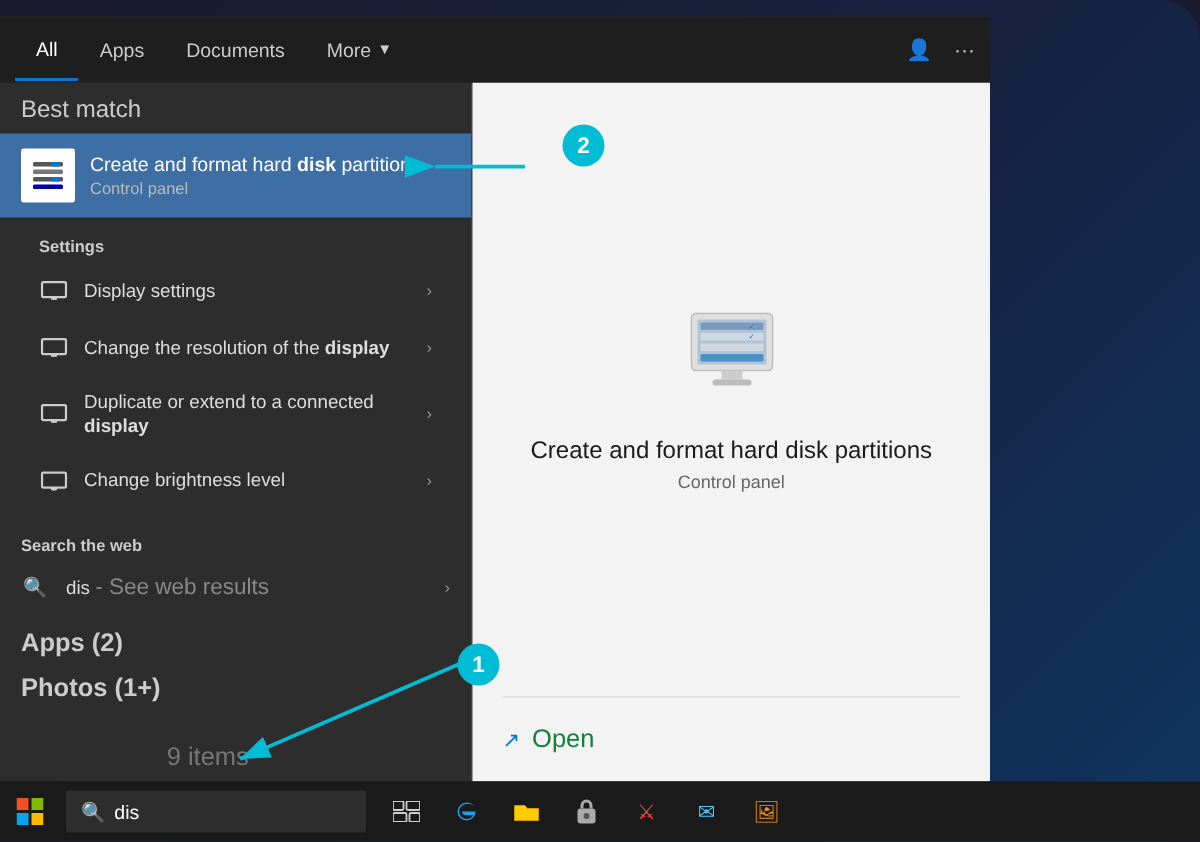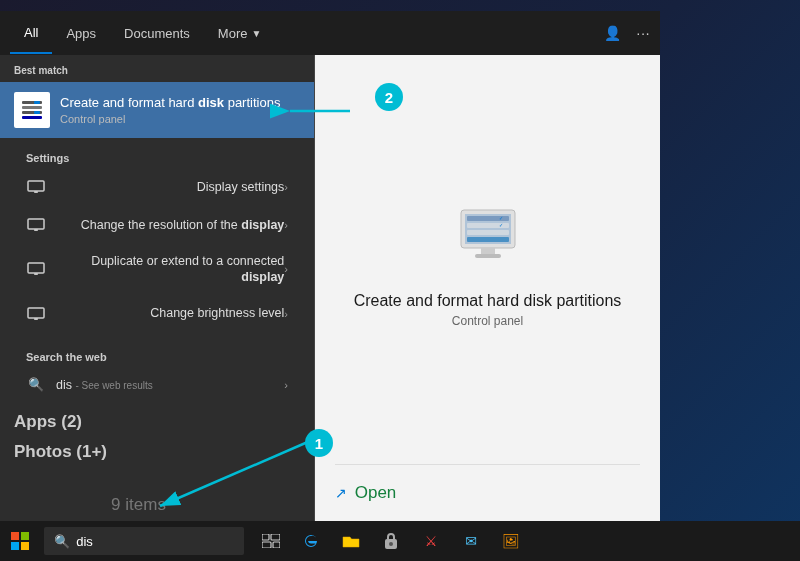--- a/index.html
+++ b/index.html
@@ -11,20 +11,21 @@
       background: #1a1a2e;
       position: relative;
     }
 
     
     .desktop {
       width: 100%;
       height: 100%;
       background: linear-gradient(135deg, #1a1a2e 0%, #16213e 50%, #0f3460 100%);
       position: relative;
+      border-radius: 26px;
     }
 
     
     .start-menu {
       position: absolute;
       bottom: 40px;
       left: 0;
       width: 660px;
       height: 510px;
       background: #2d2d2d;
@@ -81,22 +82,22 @@
       width: 315px;
       background: #2d2d2d;
       border-right: 1px solid #444;
       flex-shrink: 0;
       overflow-y: auto;
     }
 
     
     .section-label {
       color: #ccc;
-      font-size: 10px;
-      font-weight: 700;
+      font-size: 16px;
+      font-weight: 400;
       padding: 10px 14px 6px;
       text-transform: none;
     }
 
     .best-match-item {
       display: flex;
       align-items: center;
       padding: 10px 14px;
       background: #3d6fa5;
       cursor: pointer;
@@ -166,36 +167,35 @@
       justify-content: center;
       margin-right: 10px;
       color: #ddd;
       font-size: 14px;
       flex-shrink: 0;
     }
 
     .settings-item-text {
       flex: 1;
       line-height: 1.3;
-      text-align: right;
     }
 
     .settings-item-text strong {
       font-weight: 700;
     }
 
     .chevron {
       color: #999;
       font-size: 11px;
       margin-left: auto;
     }
 
     
     .web-section {
-      padding: 4px 12px;
+      padding: 4px 0;
     }
 
     .web-item {
       display: flex;
       align-items: center;
       padding: 8px 14px;
       cursor: pointer;
       color: #ddd;
       font-size: 12.5px;
     }
@@ -211,21 +211,21 @@
       color: #ddd;
     }
 
     .web-text {
       color: #ddd;
       font-size: 12.5px;
     }
 
     .web-see {
       color: #888;
-      font-size: 10px;
+      font-size: 15px;
     }
 
     
     .count-item {
       color: #ccc;
       font-size: 17px;
       padding: 5px 14px;
       font-weight: 600;
     }
 

